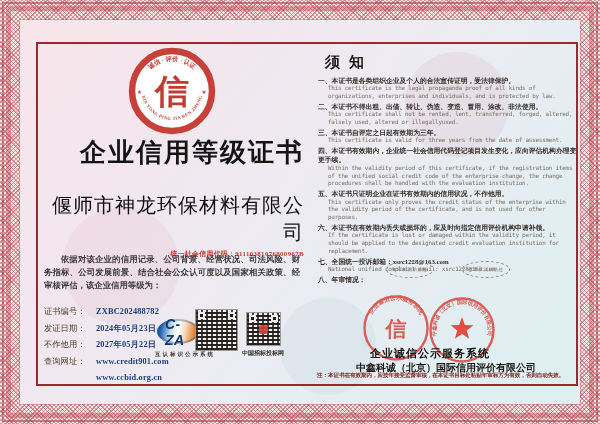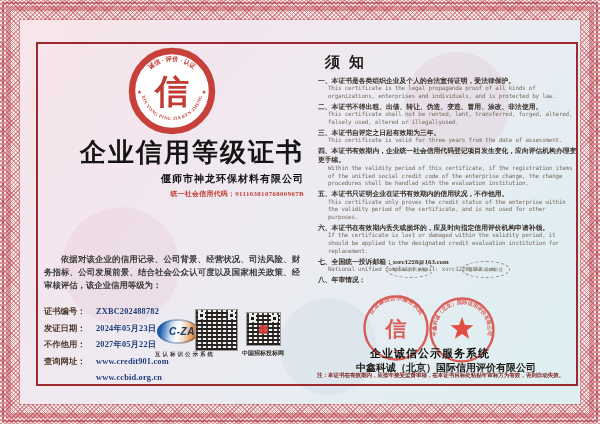--- a/index.html
+++ b/index.html
@@ -31,36 +31,36 @@
       radial-gradient(circle at 55% 85%, rgba(140,170,190,.10) 0 48px, rgba(140,170,190,0) 49px);
   }
   .frame{position:absolute;left:36px;top:42px;width:538px;height:340px;
     border:2px solid #9c292d;}
   
   .logo-wrap{position:absolute;left:128px;top:47px;width:88px;height:88px;}
   .left-head{position:absolute;left:40px;top:139px;width:264px;text-align:right;}
   .cert-title{font-size:26px;font-weight:700;color:#141414;letter-spacing:2px;line-height:1.1;}
   .cert-subtitle{font-size:7.5px;font-weight:700;color:#222;letter-spacing:1.3px;margin-top:3px;
     font-family:"Liberation Sans",sans-serif;}
-  .company{font-size:10px;font-weight:700;color:#101010;margin-top:4px;letter-spacing:1px;}
+  .company{font-size:20px;font-weight:400;color:#101010;margin-top:24px;letter-spacing:1px;}
   .credit-code{font-size:6.8px;font-weight:700;color:#c23b30;margin-top:3px;letter-spacing:.4px;}
   .description{position:absolute;left:44px;top:209px;width:256px;font-size:8.4px;line-height:1.55;
     color:#3b3b3b;text-align:justify;text-indent:2em;font-weight:700;margin-top:44px;}
   .rating{position:absolute;left:40px;top:237px;width:264px;text-align:center;
     font-size:42px;font-weight:700;color:#e2211c;letter-spacing:2px;}
   .info-block{position:absolute;left:44px;top:302px;width:150px;}
   .info-row{line-height:13.5px;white-space:nowrap;}
-  .info-label{display:inline-block;width:52px;font-size:8.3px;font-weight:700;color:#4c3a28;}
+  .info-label{display:inline-block;width:52px;font-size:8.3px;font-weight:400;color:#4c3a28;}
   .info-value{font-size:8.3px;font-weight:700;color:#1d3d7d;letter-spacing:.2px;}
   
   .cza{position:absolute;left:157px;top:319px;width:42px;height:25px;border-radius:50%;
     background:linear-gradient(100deg,#1f63b0 12%,#cfe0ef 35%,#ffffff 50%,#f5d9bd 65%,#e5791f 88%);
     box-shadow:inset 0 0 0 2px rgba(20,70,140,.35);
     display:flex;align-items:center;justify-content:center;}
-  .cza span{font-size:10px;font-weight:700;font-style:italic;color:#11386f;
+  .cza span{font-size:14px;font-weight:700;font-style:italic;color:#11386f;
     font-family:"Liberation Sans",sans-serif;letter-spacing:.5px;padding-left:8px;}
   .cza-caption{position:absolute;left:150px;top:351px;width:70px;text-align:center;
     font-size:5.5px;font-weight:700;color:#3a332c;letter-spacing:2px;white-space:nowrap;}
   
   .qr{position:absolute;background-color:#f4f4f4;border:1px solid #9a9a9a;
     background-image:
       repeating-linear-gradient(0deg,#26211e 0 2px,transparent 2px 4px),
       repeating-linear-gradient(90deg,rgba(38,33,30,.85) 0 2px,transparent 2px 5px);}
   .qr::before{content:"";position:absolute;left:2px;top:2px;width:7px;height:7px;
     background:#1b1b1b;box-shadow:inset 0 0 0 2px #eee;}

